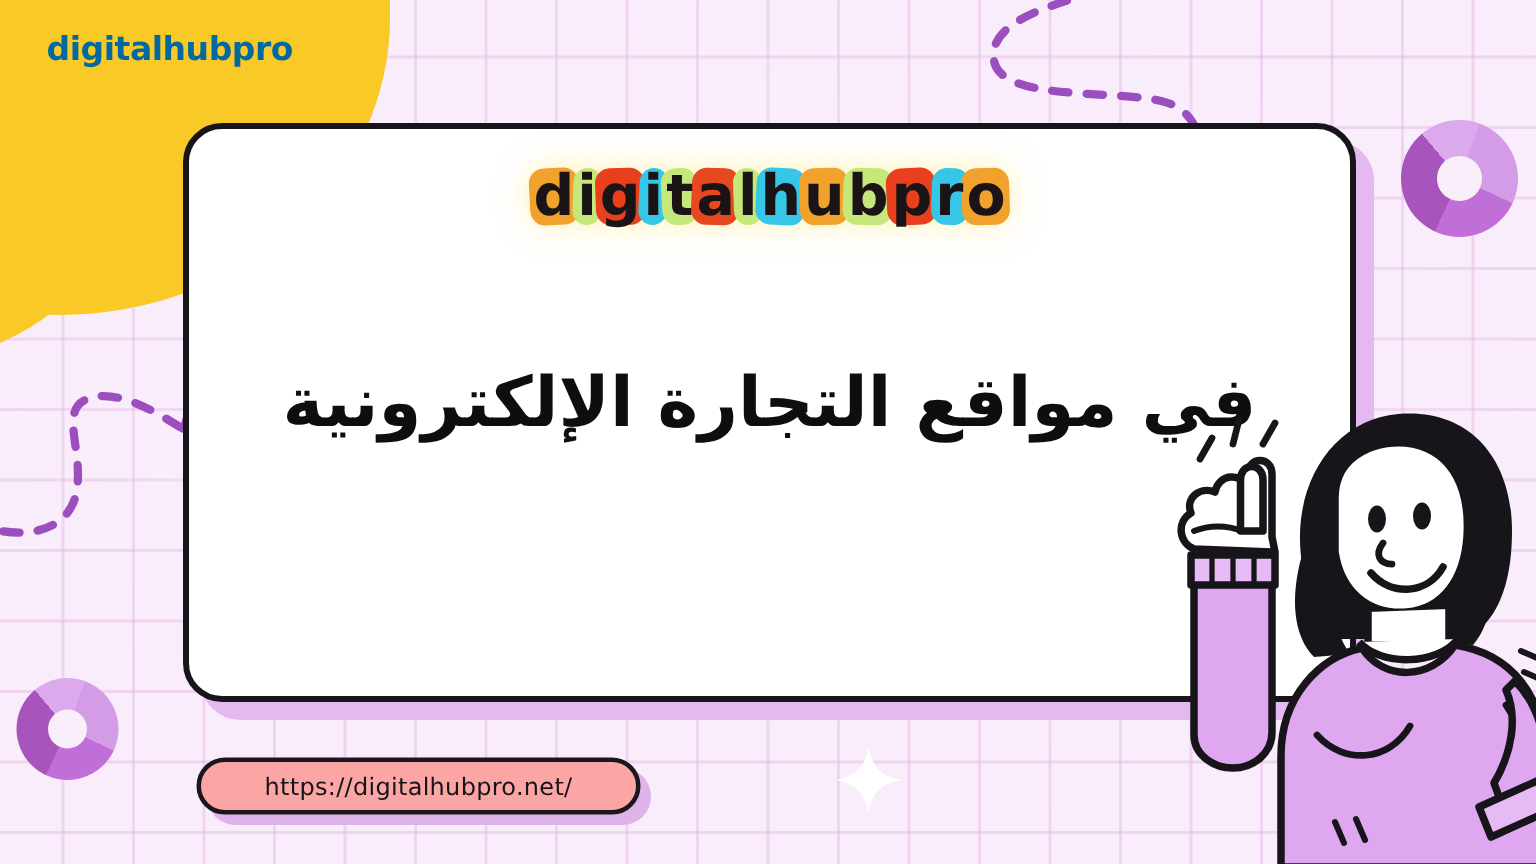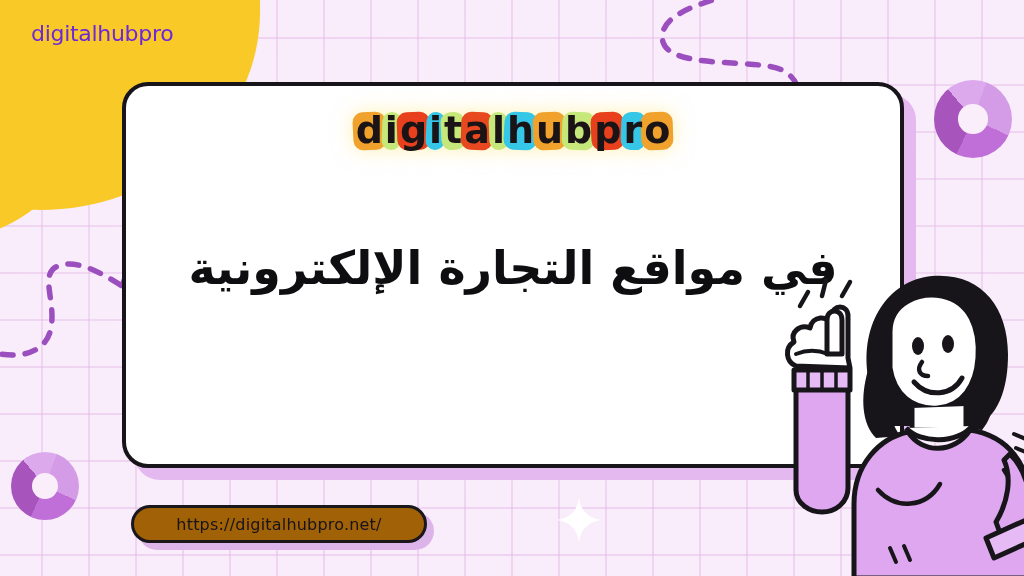--- a/index.html
+++ b/index.html
@@ -58,23 +58,23 @@
     height: 300px;
     background: #f9c927;
     border-radius: 0 0 70% 0 / 0 0 75% 0;
   }
 
   .brand-top {
     position: absolute;
     left: 31px;
     top: 21px;
     font-size: 22px;
-    font-weight: 400;
+    font-weight: 700;
     letter-spacing: -0.3px;
-    color: #6d28d9;
+    color: #0369a1;
     font-family: "DejaVu Sans", "Liberation Sans", sans-serif;
     direction: ltr;
     text-align: right;
   }
 
   
   .card-shadow {
     position: absolute;
     left: 134px;
     top: 94px;
@@ -172,21 +172,21 @@
     background: #dcb4ea;
     border-radius: 20px;
   }
   .url-pill {
     position: absolute;
     left: 131px;
     top: 505px;
     width: 296px;
     height: 38px;
     box-sizing: border-box;
-    background: #a16207;
+    background: #fca5a5;
     border: 3px solid #1a171c;
     border-radius: 20px;
     display: flex;
     align-items: center;
     justify-content: center;
     direction: ltr;
   }
   .url-pill span {
     font-size: 16px;
     font-weight: 500;

